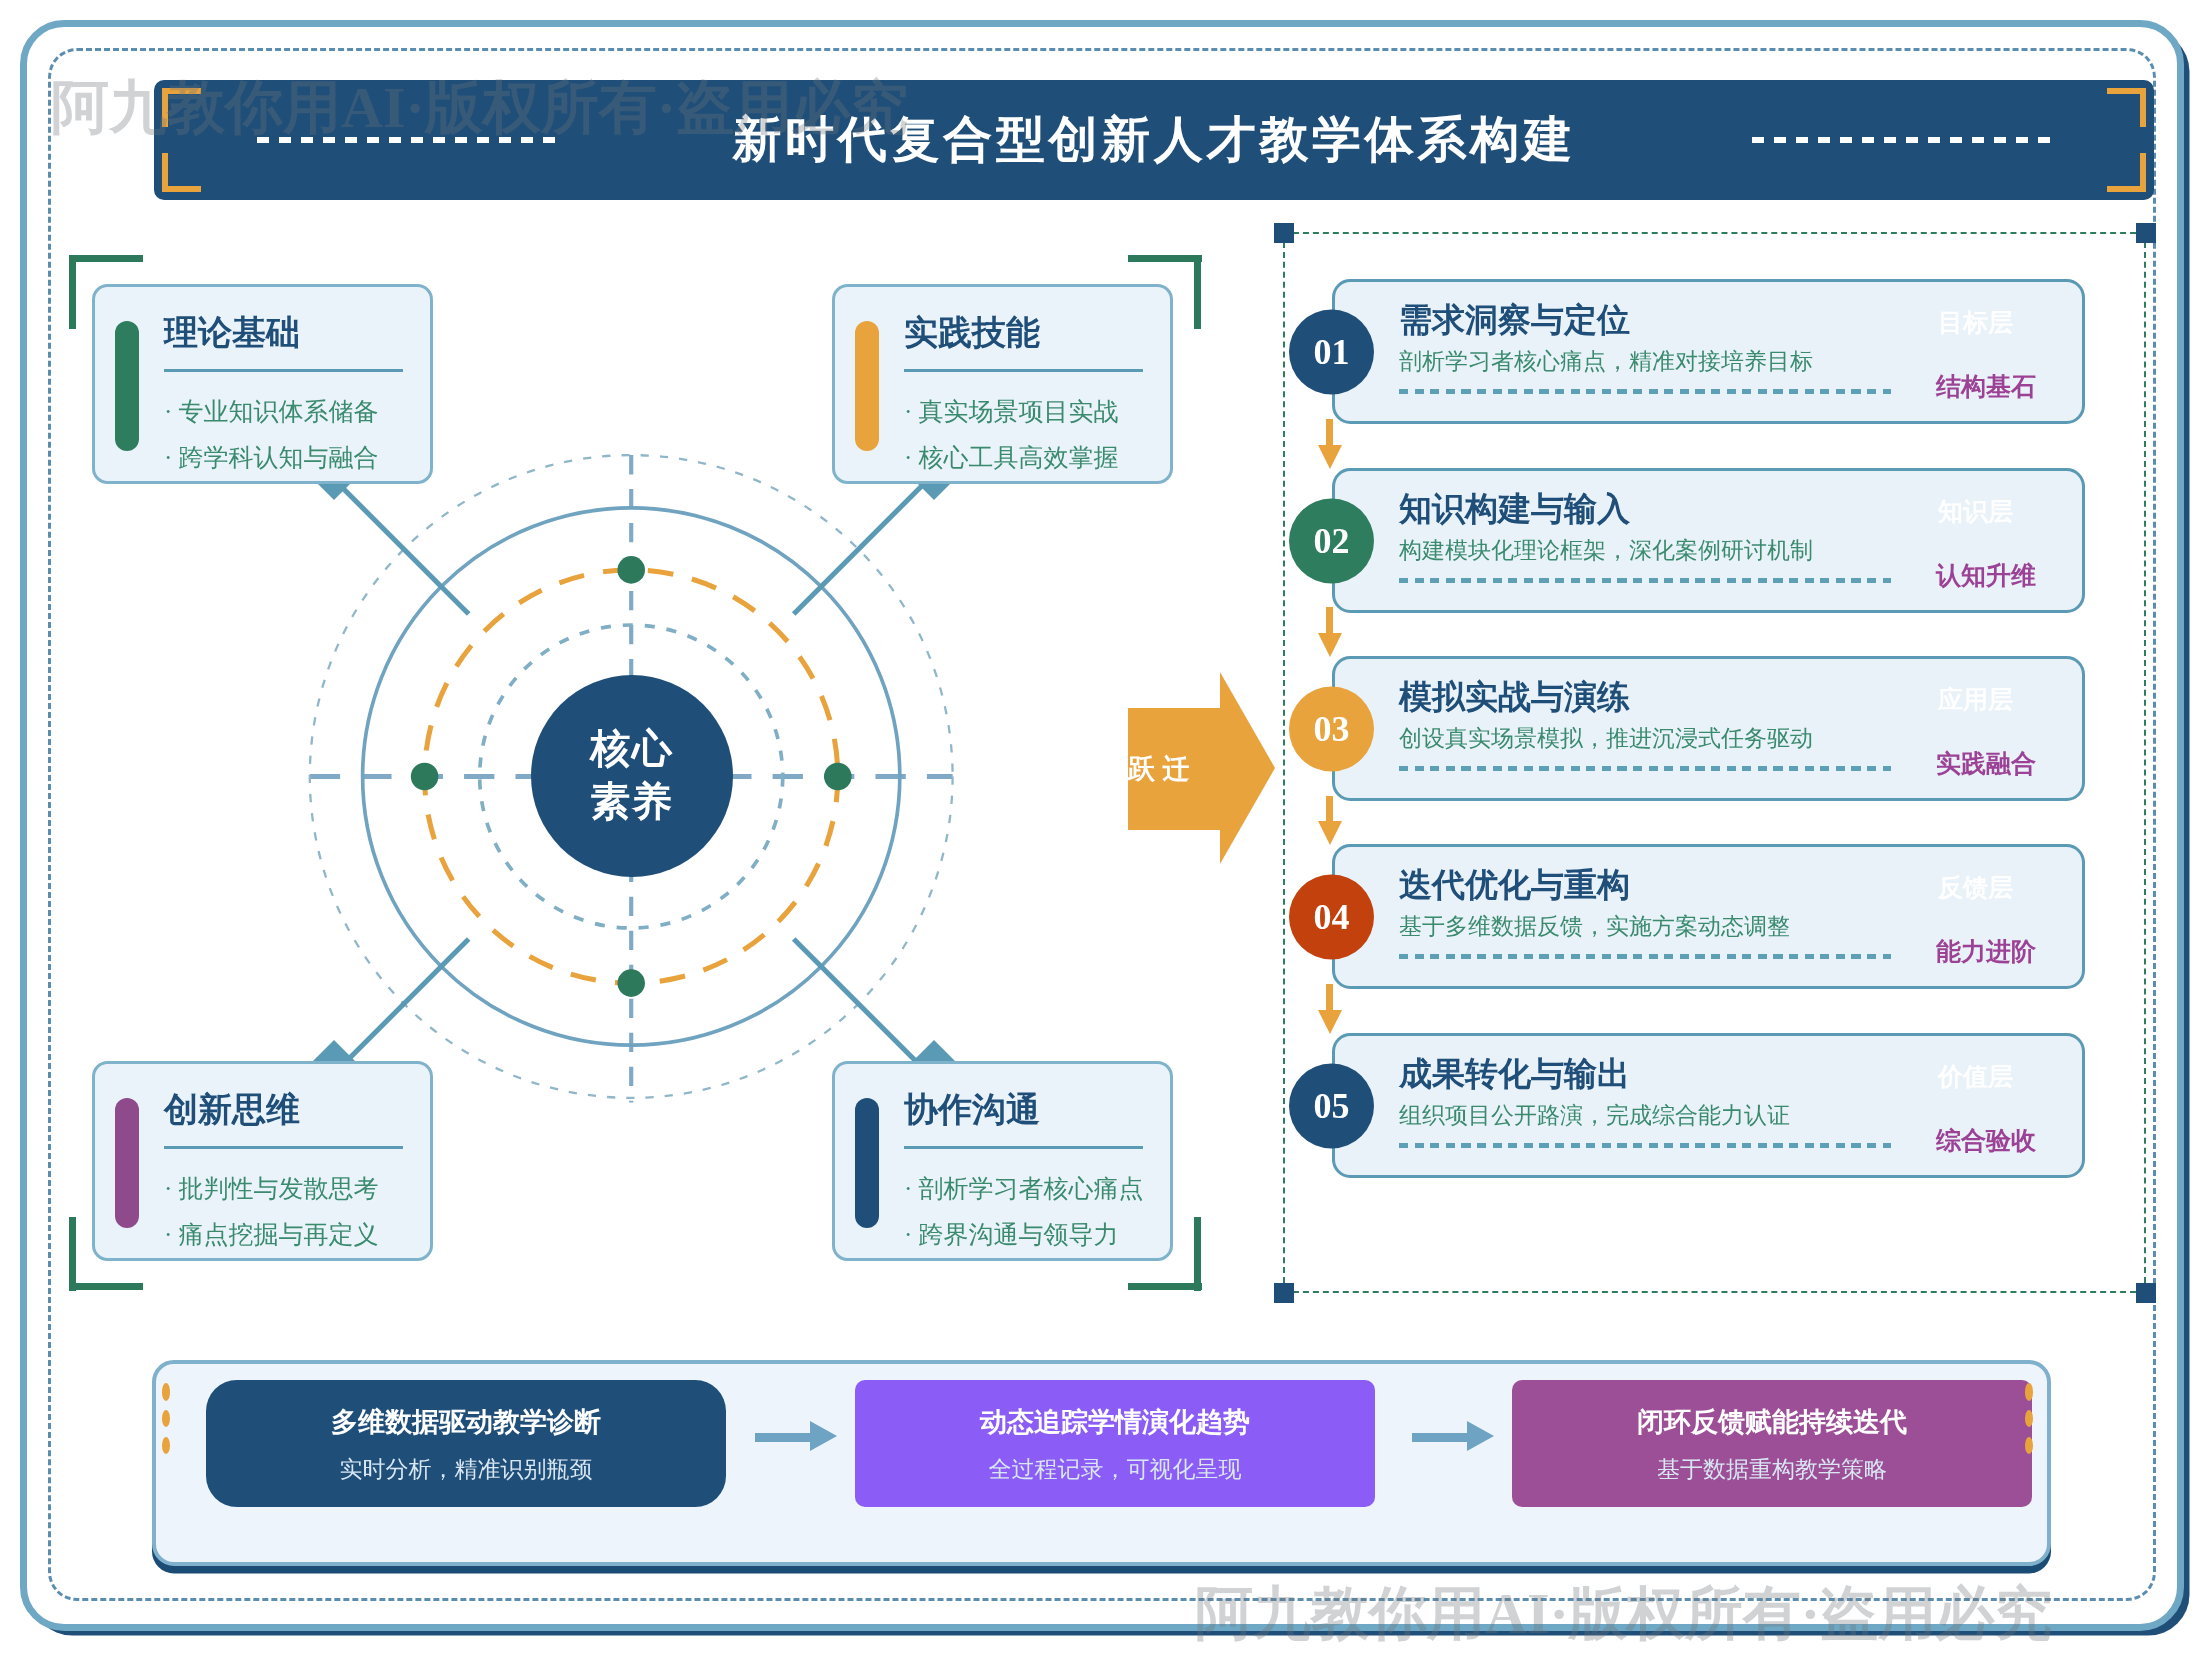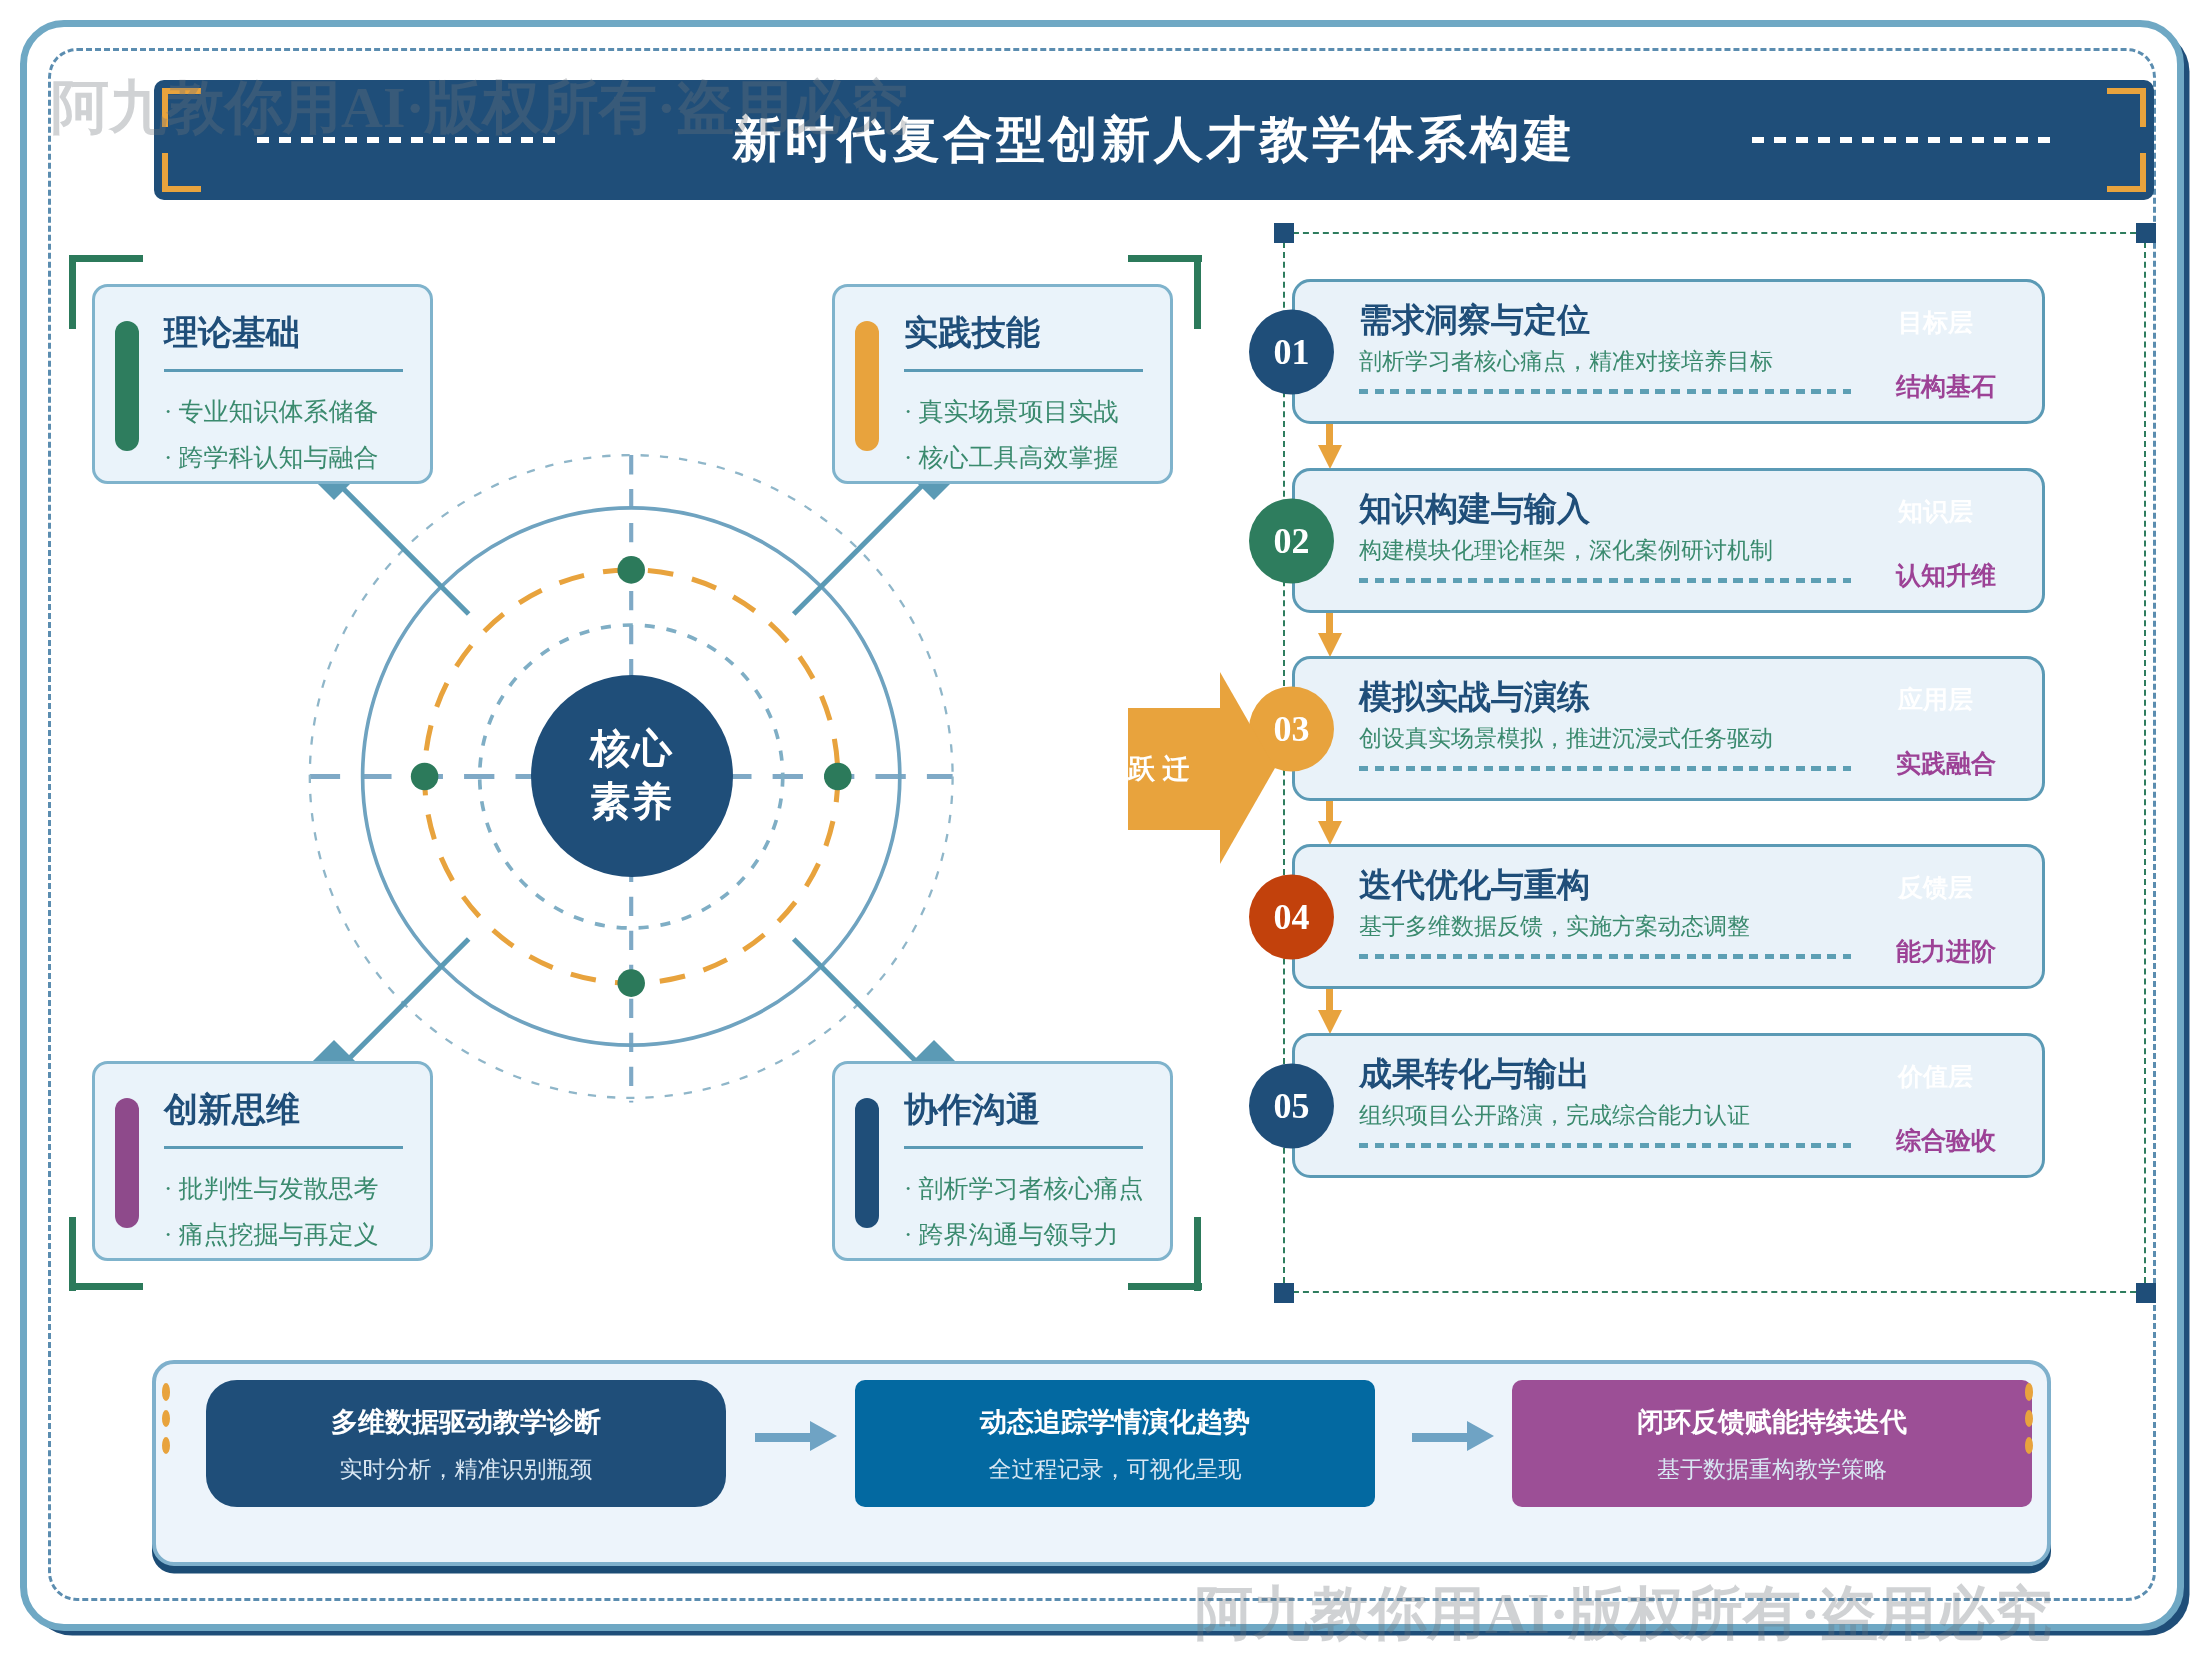--- a/index.html
+++ b/index.html
@@ -43,21 +43,21 @@
   .comp-bullets{margin-top:27px;font-size:25px;color:#3a8a6e;line-height:1.0;}
   .comp-bullets div{margin-bottom:21px;white-space:nowrap;}
   
   .leap-body{left:1128px;top:708px;width:92px;height:122px;background:#e8a33d;z-index:4;}
   .leap-label{width:100%;text-align:left;line-height:122px;color:#ffffff;font-size:27px;font-weight:bold;letter-spacing:7.4px;}
   .leap-head{left:1220px;top:672px;width:0;height:0;border-top:96px solid transparent;
              border-bottom:96px solid transparent;border-left:55px solid #e8a33d;z-index:4;}
   
   .panel-dash{left:1283px;top:232px;width:859px;height:1057px;border:2.8px dashed #2e7d5e;}
   .panel-sq{width:20px;height:20px;background:#1f4e79;}
-  .step{left:1292px;width:747px;height:139px;background:#e9f2f9;border:3.7px solid #5b9ab5;border-radius:18.4px;z-index:3;}
+  .step{left:1332px;width:747px;height:139px;background:#e9f2f9;border:3.7px solid #5b9ab5;border-radius:18.4px;z-index:3;}
   .step-circle{left:-46px;top:50%;transform:translateY(-50%);width:85px;height:85px;border-radius:50%;
                display:flex;align-items:center;justify-content:center;color:#ffffff;font-size:36px;font-weight:bold;}
   .step-title{position:absolute;left:64px;top:15.6px;font-size:33px;font-weight:bold;color:#1f4e79;white-space:nowrap;}
   .step-desc{position:absolute;left:64px;top:64px;font-size:23px;color:#3a8a6e;white-space:nowrap;}
   .step-dots{position:absolute;left:64px;top:107px;width:492px;height:4.6px;
      background:repeating-linear-gradient(90deg,#5d9fb4 0 9.2px,transparent 9.2px 15.6px);}
   .step-layer{position:absolute;right:69px;top:24px;font-size:25px;font-weight:bold;color:#ffffff;}
   .step-tag{position:absolute;right:46px;top:88px;font-size:25px;font-weight:bold;color:#9c4296;}
   .varrow{left:1326px;width:7.4px;background:#e8a33d;z-index:2;}
   .varrow-head{left:1318px;width:0;height:0;border-left:12px solid transparent;
@@ -253,21 +253,21 @@
       <span></span>
       <span></span>
   </div>
 
   <div class="abs flow-box" style="left: 206px; background: rgb(31, 78, 121); border-radius: 31px;">
     <div class="flow-title">多维数据驱动教学诊断</div>
     <div class="flow-sub">实时分析，精准识别瓶颈</div>
   </div>
   <div class="abs harrow" style="left:755px;"></div>
   <div class="abs harrow-head" style="left:810px;"></div>
-  <div class="abs flow-box" style="left: 855px; background: #0369a1;">
+  <div class="abs flow-box" style="left: 855px; background: #8b5cf6;">
     <div class="flow-title">动态追踪学情演化趋势</div>
     <div class="flow-sub">全过程记录，可视化呈现</div>
   </div>
   <div class="abs harrow" style="left:1412px;"></div>
   <div class="abs harrow-head" style="left:1467px;"></div>
   <div class="abs flow-box" style="left: 1512px; background: rgb(156, 79, 150);">
     <div class="flow-title">闭环反馈赋能持续迭代</div>
     <div class="flow-sub">基于数据重构教学策略</div>
   </div>
 

